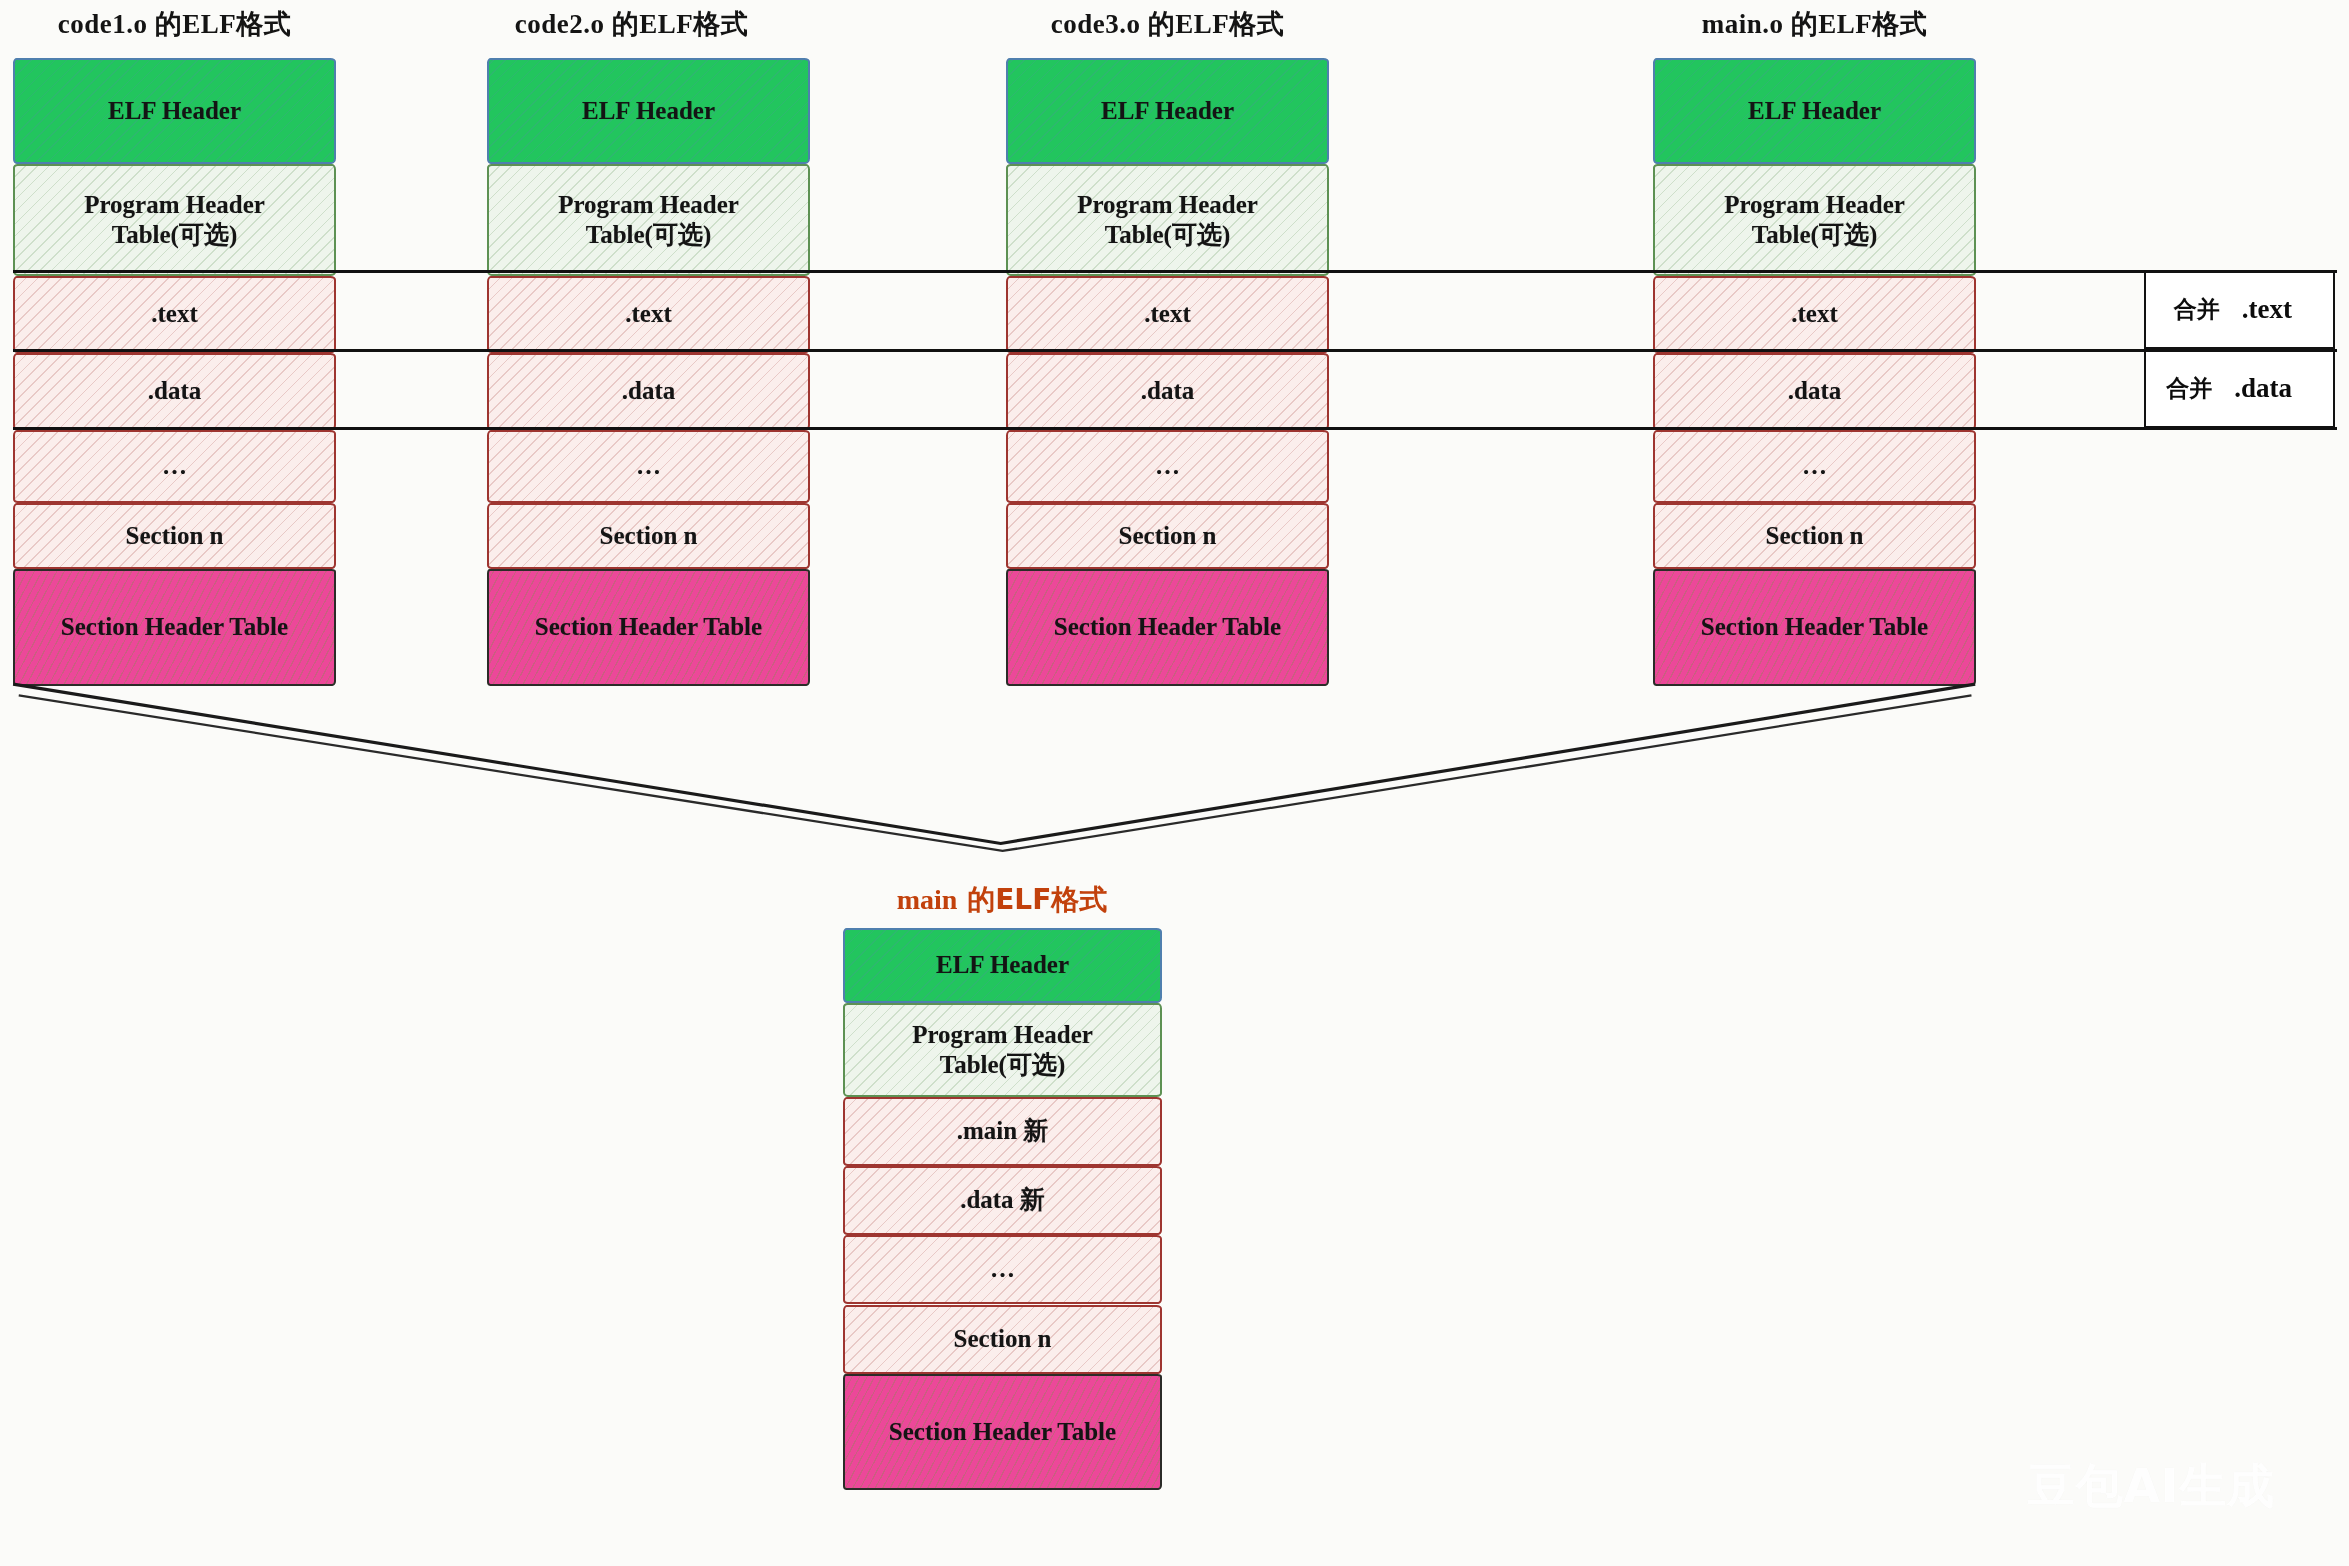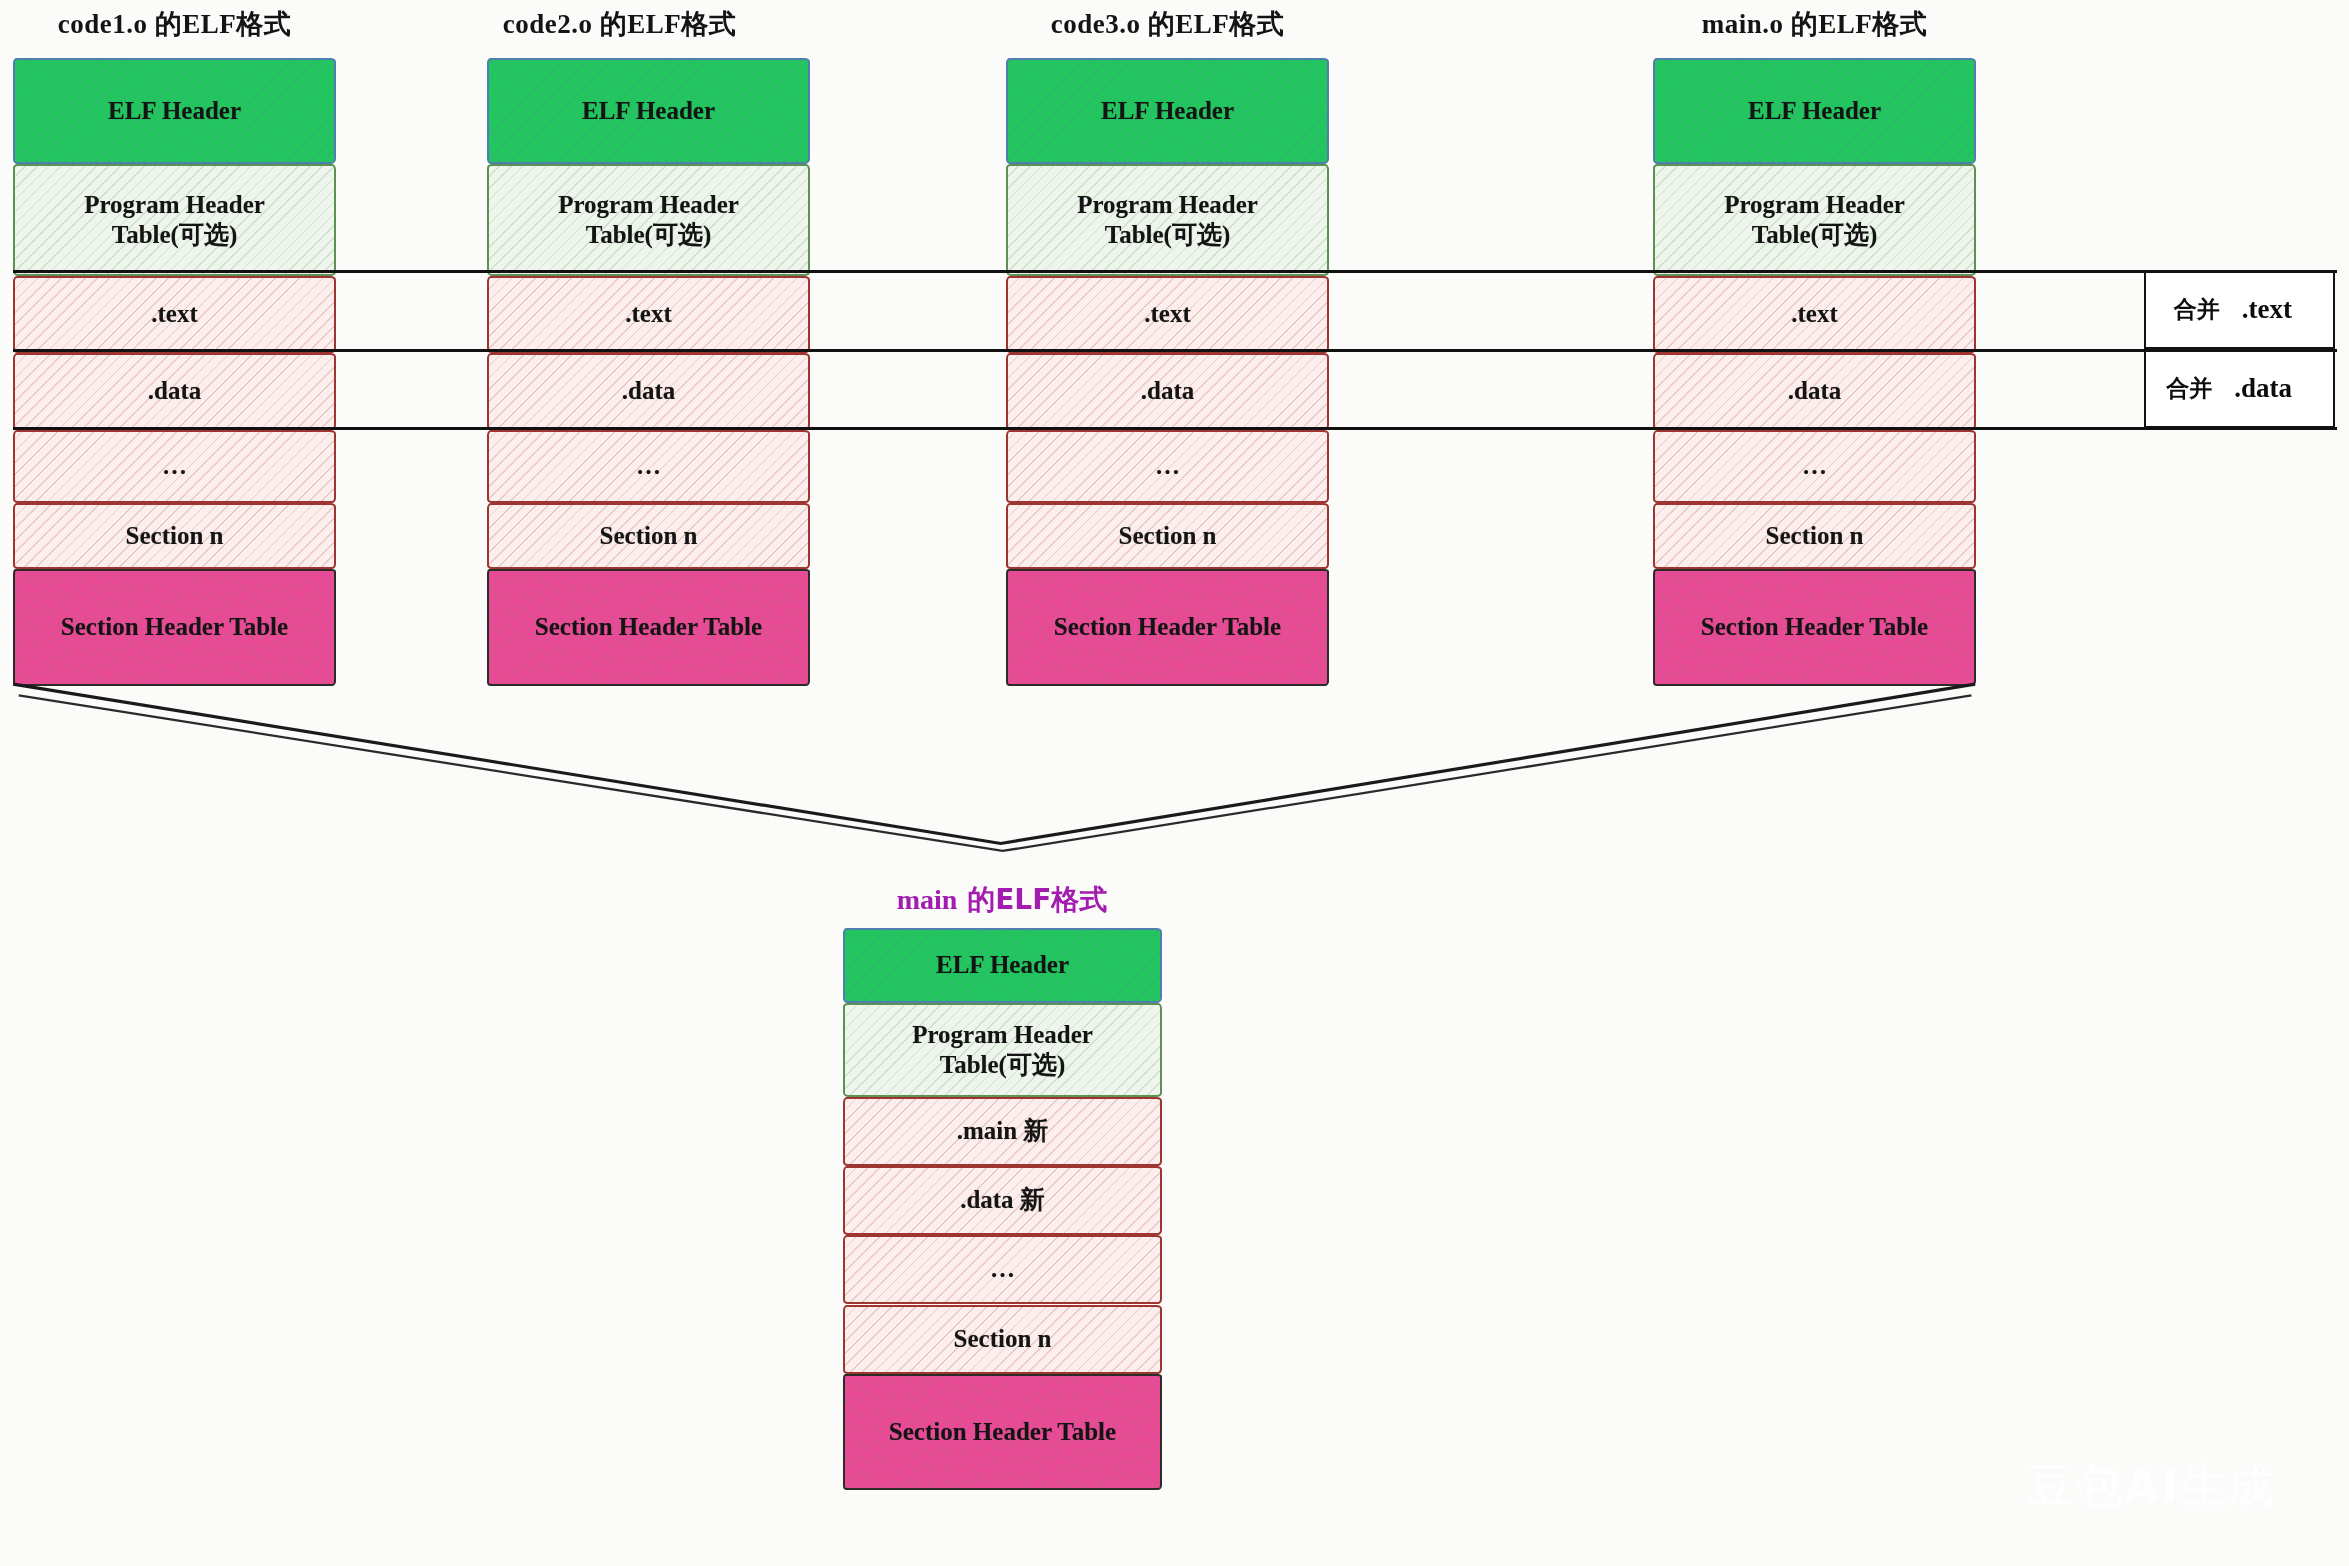--- a/index.html
+++ b/index.html
@@ -117,21 +117,21 @@
   
   #funnel{position:absolute;left:0;top:0;width:2350px;height:1567px;z-index:2;}
 
   
   #bottom-title{
     position:absolute;
     width:562px;
     text-align:center;
     font-size:28px;
     font-weight:700;
-    color:#a21caf;
+    color:#c2410c;
     white-space:nowrap;
   }
   .cn-strong{
     font-family:"DejaVu Sans","Liberation Sans",sans-serif;
     font-weight:700;
   }
 
   
   #watermark{
     position:absolute;
@@ -185,21 +185,21 @@
         </div>
         <div class="cell c-red" style="top: 445px; height: 66px;">
           <span class="hatch"></span>
           <span class="lbl">Section n</span>
         </div>
         <div class="cell c-olive" style="top: 511px; height: 117px;">
           <span class="hatch"></span>
           <span class="lbl">Section Header Table</span>
         </div>
       </div>
-      <div class="col-title" style="left: 458px; top: 5.6px; width: 323px;">code2.o 的ELF格式</div>
+      <div class="col-title" style="left: 470px; top: 5.6px; width: 323px;">code2.o 的ELF格式</div>
       <div class="col" style="left: 487px; top: 58px; width: 323px; height: 628px;">
         <div class="cell c-blue" style="top: 0px; height: 106px;">
           <span class="hatch"></span>
           <span class="lbl">ELF Header</span>
         </div>
         <div class="cell c-green" style="top: 106px; height: 112px;">
           <span class="hatch"></span>
           <span class="lbl">Program Header<br>Table(可选)</span>
         </div>
         <div class="cell c-red" style="top: 218px; height: 77px;">

